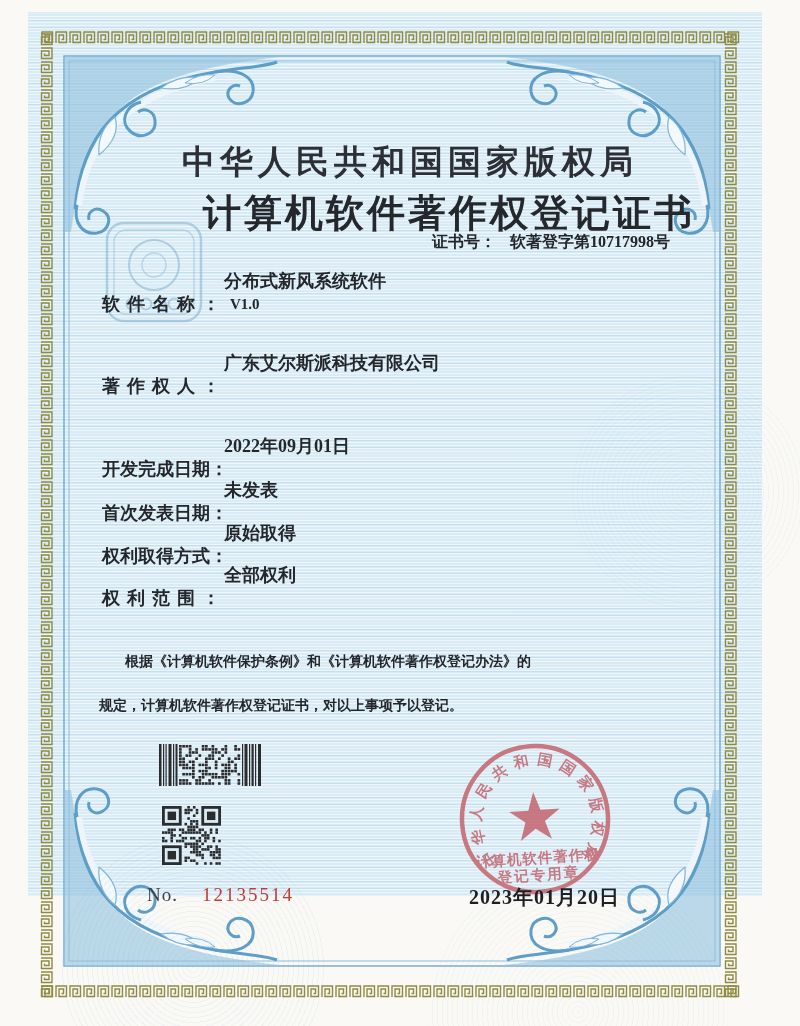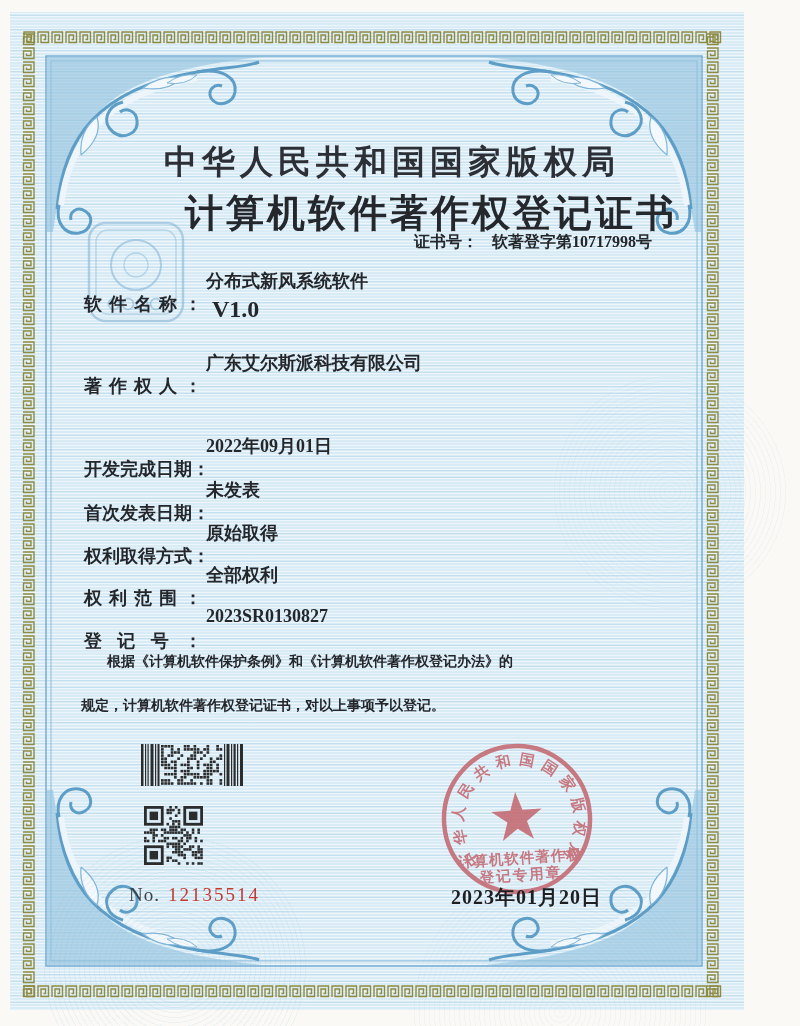--- a/index.html
+++ b/index.html
@@ -3,45 +3,45 @@
 <meta charset="utf-8">
 <style>
   html,body{margin:0;padding:0;}
   body{
     width:800px;height:1026px;position:relative;overflow:hidden;
     background:#faf9f6;
     font-family:"Liberation Serif","DejaVu Serif",serif;
     color:#23262b;
   }
   .paper{
-    position:absolute;left:10px;top:12px;width:734px;height:998px;
+    position:absolute;left:28px;top:12px;width:734px;height:884px;
     background-color:#d9ecf6;
     background-image:
       repeating-linear-gradient(0deg, rgba(255,255,255,.55) 0 1px, rgba(255,255,255,0) 1px 3px),
       repeating-linear-gradient(0deg, rgba(142,192,221,.28) 0 1px, rgba(142,192,221,0) 1px 7px);
   }
   .frame-svg{position:absolute;left:0;top:0;width:734px;height:998px;}
   .guilloche{
     position:absolute;border-radius:50%;
     background:repeating-radial-gradient(circle at 50% 50%, rgba(118,172,208,.20) 0 1px, rgba(118,172,208,0) 1px 5px);
     opacity:.5;pointer-events:none;
   }
   .centered{position:absolute;left:24px;width:716px;text-align:center;white-space:nowrap;}
   .issuer{top:128px;font-size:33px;font-weight:700;letter-spacing:5px;color:#2c2f35;}
   .cert-title{top:176px;font-size:38px;font-weight:700;letter-spacing:3px;color:#24272c;padding-left:39px;}
   .certno{position:absolute;top:220px;right:92px;font-size:16px;font-weight:700;white-space:nowrap;color:#23262b;}
   .certno .lbl{margin-right:14px;}
   .row{position:absolute;left:74px;white-space:nowrap;font-size:18px;font-weight:700;}
   .flabel{display:inline-block;width:118px;text-align:justify;text-align-last:justify;vertical-align:top;margin-top:23px;}
   .fvalue{margin-left:4px;font-weight:600;}
-  .fvalue2{position:absolute;left:202px;font-size:24px;font-weight:600;white-space:nowrap;}
+  .fvalue2{position:absolute;left:202px;font-size:15px;font-weight:600;white-space:nowrap;}
   .para{position:absolute;font-size:14px;font-weight:600;white-space:nowrap;color:#23262b;}
   .serial{position:absolute;left:119px;top:872px;font-size:19px;white-space:nowrap;}
   .serial .prefix{color:#3c4148;letter-spacing:1px;}
-  .serial .num{color:#c23a32;letter-spacing:2px;margin-left:8px;text-align:right;}
+  .serial .num{color:#c23a32;letter-spacing:2px;margin-left:24px;text-align:right;}
   .issue-date{position:absolute;left:441px;top:872px;font-size:20px;font-weight:700;letter-spacing:1px;color:#1d1f23;}
   .seal-svg{position:absolute;left:425px;top:723px;width:164px;height:168px;transform:rotate(-4deg);opacity:.82;}
   .barcode-svg{position:absolute;left:131px;top:732px;width:102px;height:42px;}
   .qr-svg{position:absolute;left:134px;top:794px;width:59px;height:59px;}
   .emboss-svg{position:absolute;left:76px;top:208px;width:100px;height:104px;opacity:.5;}
 </style>
 </head>
 <body>
 
 <div class="paper">
@@ -348,23 +348,20 @@
   </div>
   <div class="row" style="top:466px;">
     <span class="flabel">首次发表日期：</span><span class="fvalue">未发表</span>
   </div>
   <div class="row" style="top:509px;">
     <span class="flabel">权利取得方式：</span><span class="fvalue">原始取得</span>
   </div>
   <div class="row" style="top:551px;">
     <span class="flabel">权利范围：</span><span class="fvalue">全部权利</span>
   </div>
-  <div class="row" style="top:594px;">
-    <span class="flabel">登记号：</span><span class="fvalue">2023SR0130827</span>
-  </div>
 
   <div class="para" style="left:97px;top:641px;">根据《计算机软件保护条例》和《计算机软件著作权登记办法》的</div>
   <div class="para" style="left:71px;top:685px;">规定，计算机软件著作权登记证书，对以上事项予以登记。</div>
 
   <svg class="barcode-svg" id="barcode-svg" viewBox="0 0 102 42" preserveAspectRatio="none">
       <rect x="0" y="0" width="2.5" height="42" fill="#2a2c2e"></rect>
       <rect x="4" y="0" width="1.2" height="42" fill="#2a2c2e"></rect>
       <rect x="6.5" y="0" width="1.2" height="42" fill="#2a2c2e"></rect>
       <rect x="9.5" y="0" width="3" height="42" fill="#2a2c2e"></rect>
       <rect x="14" y="0" width="1.2" height="42" fill="#2a2c2e"></rect>

